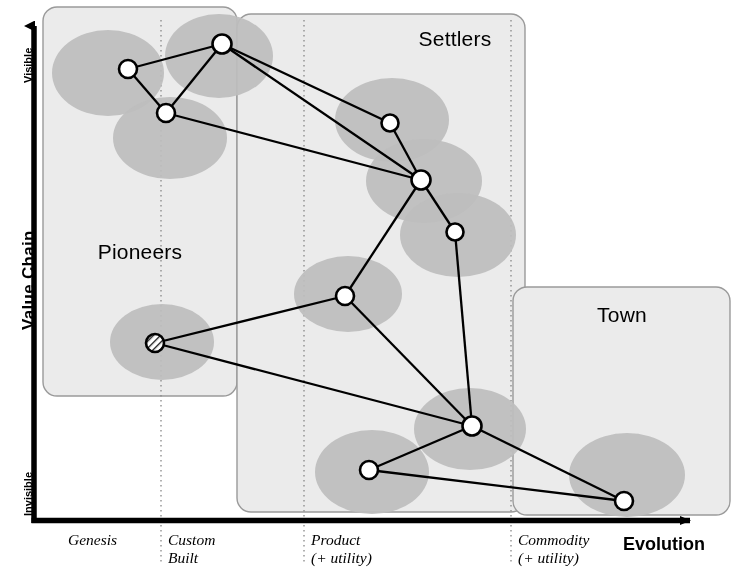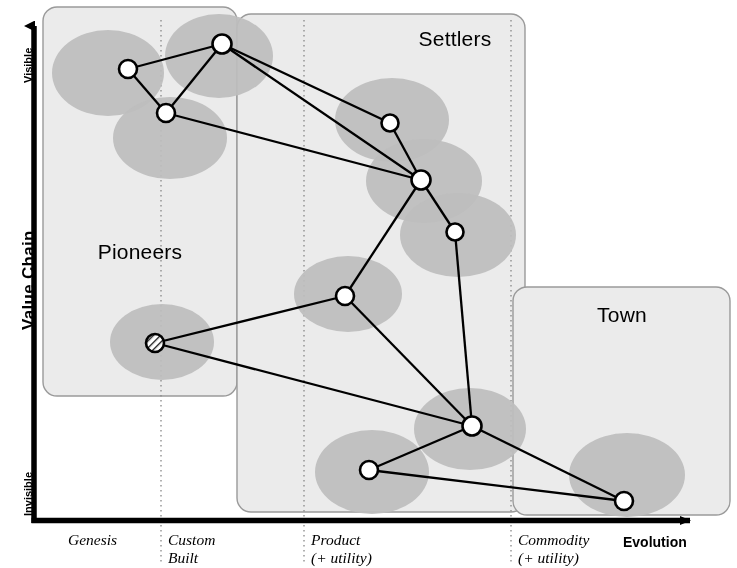--- a/index.html
+++ b/index.html
@@ -4,21 +4,21 @@
 <title>Wardley Map</title>
 <style>
   html,body{margin:0;padding:0;background:#ffffff;}
   body{width:737px;height:568px;overflow:hidden;
        font-family:"Liberation Sans","DejaVu Sans",sans-serif;}
   #stage{position:relative;width:737px;height:568px;background:#fff;}
   #svg{position:absolute;left:0;top:0;width:737px;height:568px;}
   .lbl{position:absolute;white-space:pre;color:#000;}
   .panel-label{font-weight:normal;font-size:21px;letter-spacing:.2px;text-align:right;line-height:1.12;}
   .axis-stage{font-family:"Liberation Serif","DejaVu Serif",serif;font-style:italic;font-size:15.5px;line-height:1.15;}
-  .axis-title{font-weight:bold;font-size:14px;}
+  .axis-title{font-weight:bold;font-size:18px;}
   .axis-end{font-weight:bold;font-size:11px;}
   .vrot{transform:rotate(-90deg);transform-origin:0 0;}
   #vc-title{font-weight:bold;font-size:17px;letter-spacing:.3px;}
 </style>
 </head>
 <body>
 
 <div id="stage">
   <svg id="svg" viewBox="0 0 737 568" xmlns="http://www.w3.org/2000/svg">
     <defs>

